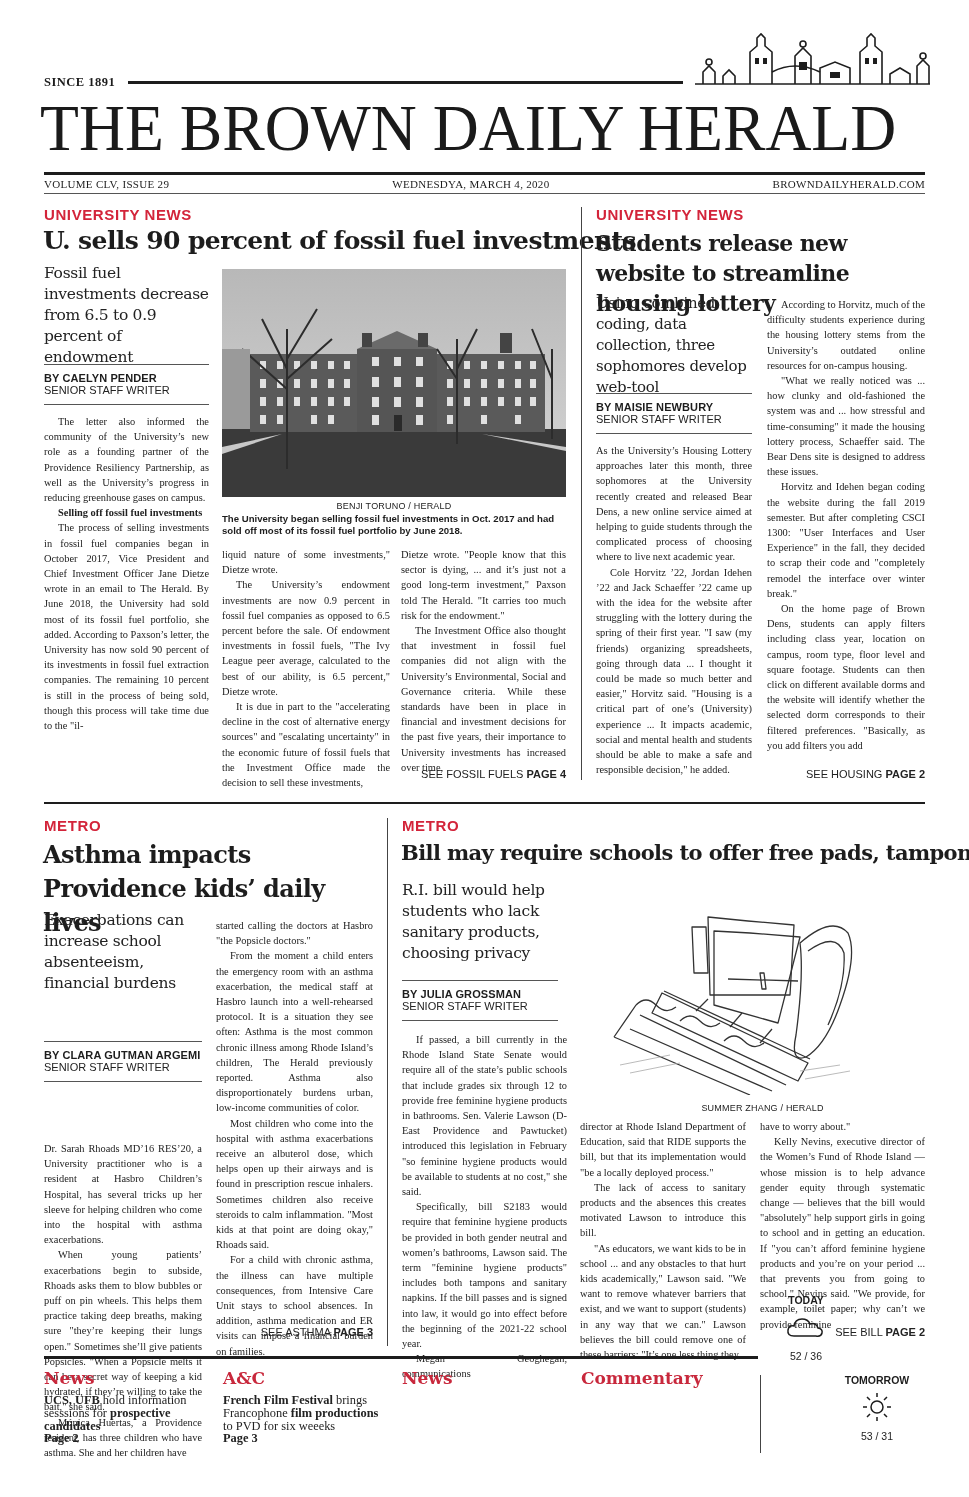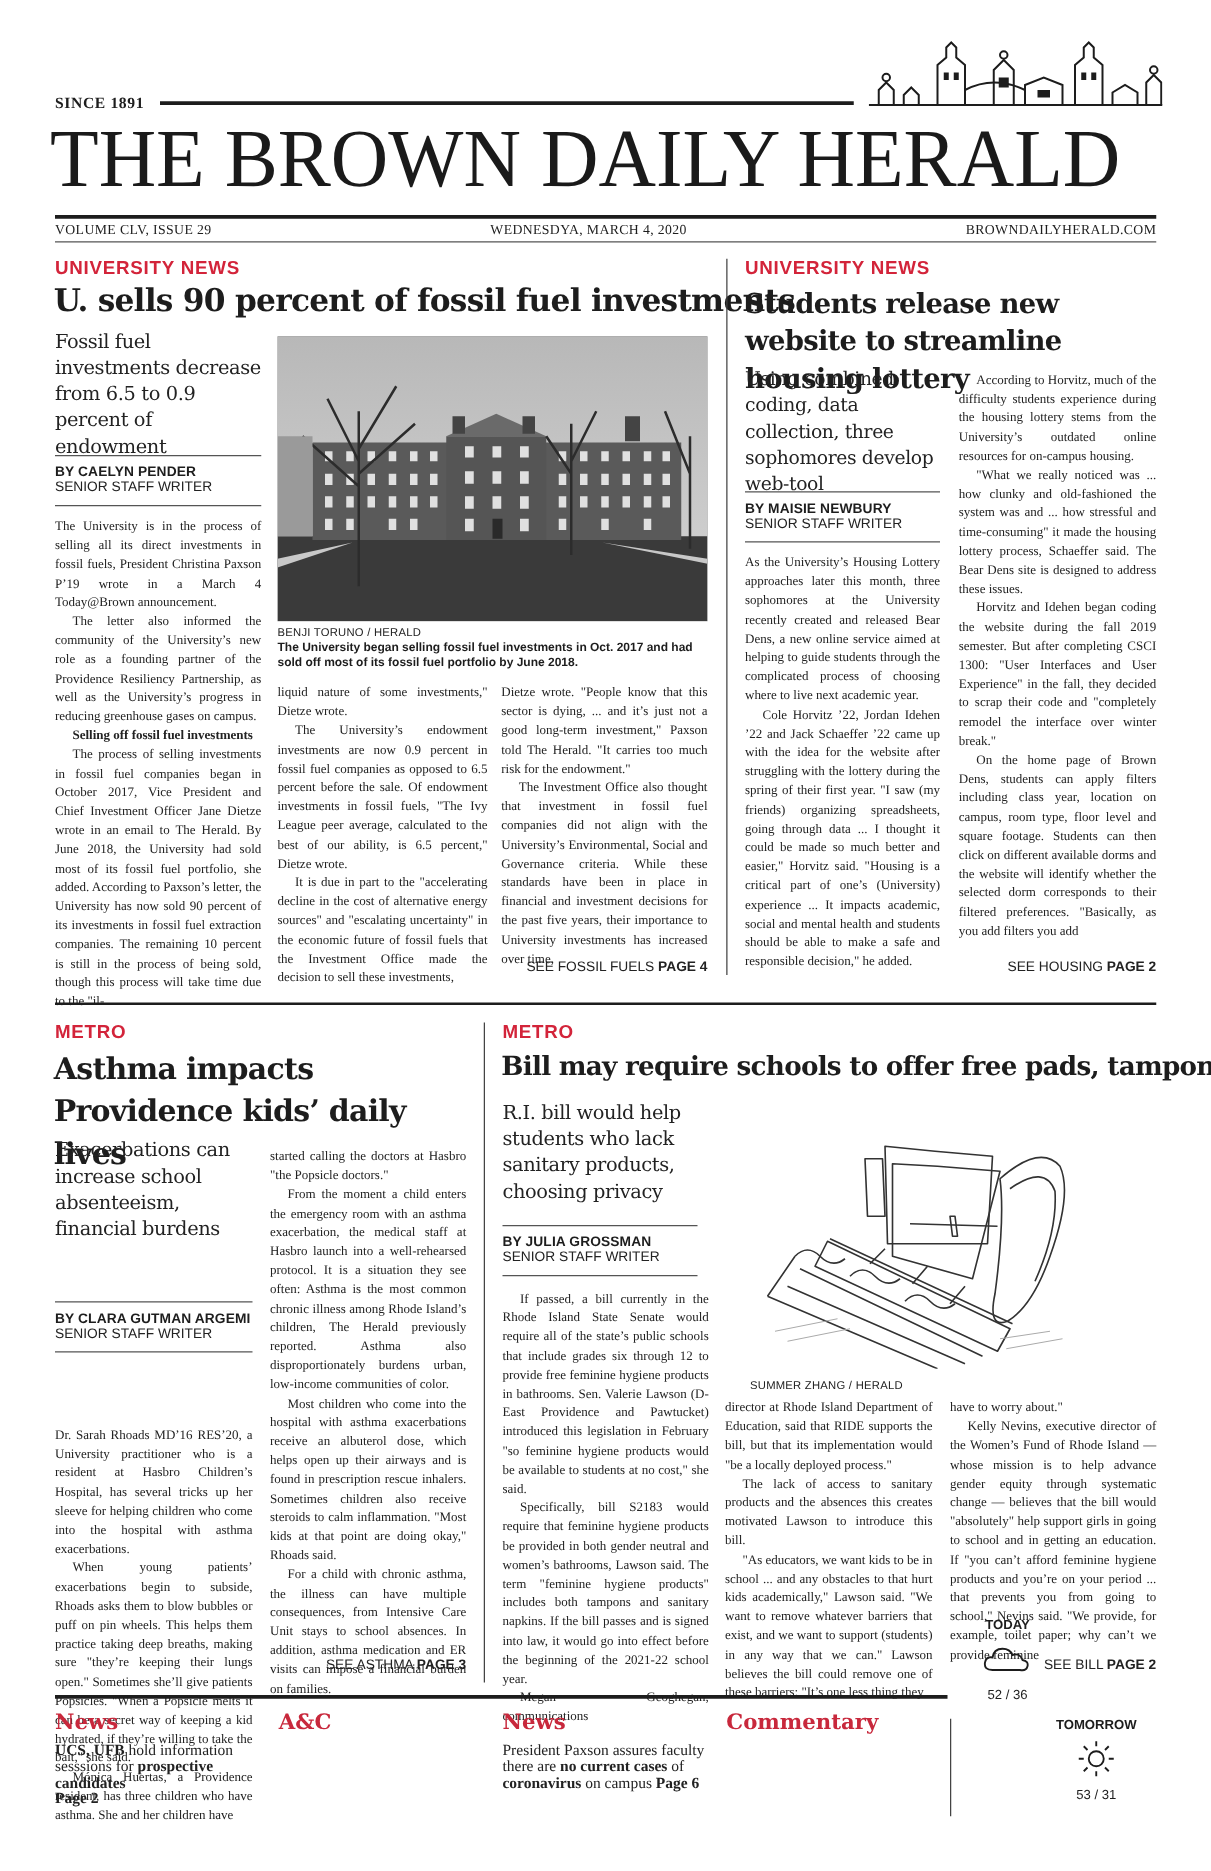--- a/index.html
+++ b/index.html
@@ -21,21 +21,21 @@
   .deck { font-family: "DejaVu Serif", serif; font-size: 15.5px; line-height: 21px; color: #222; letter-spacing: -0.3px; }
   .byline-box { border-top: 1.5px solid #555; border-bottom: 1.5px solid #555; padding: 7px 0 8px 0; }
   .by { font-family: "Liberation Sans", sans-serif; font-weight: bold; font-size: 11px; letter-spacing: 0.1px; }
   .role { font-family: "Liberation Sans", sans-serif; font-size: 11px; color: #222; }
   .body { font-family: "Liberation Serif", serif; font-size: 10.4px; line-height: 15.2px; color: #222; text-align: justify; hyphens: manual; }
   .body p { text-indent: 14px; }
   .body p.noind { text-indent: 0; }
   .body p.sub { font-weight: bold; text-indent: 14px; }
   .jump { font-family: "Liberation Sans", sans-serif; font-size: 11px; text-align: right; color: #222; }
   .jump b { font-weight: bold; }
-  .credit { font-family: "Liberation Sans", sans-serif; font-size: 9px; text-align: left; letter-spacing: 0.2px; color: #222; }
+  .credit { font-family: "Liberation Sans", sans-serif; font-size: 9px; text-align: center; letter-spacing: 0.2px; color: #222; }
   .caption { font-family: "Liberation Sans", sans-serif; font-weight: bold; font-size: 9.6px; line-height: 11.5px; color: #1d1d1d; }
   .vrule { width: 1px; background: #444; }
   .hrule { height: 1.5px; background: #1d1d1d; }
 
   
   .photo { overflow: hidden; background: #8a8a8a; }
 
   
   .teaser-title { font-family: "DejaVu Serif", serif; font-weight: bold; color: #c8283c; font-size: 17px; }
   .teaser-body { font-family: "Liberation Serif", serif; font-size: 12.4px; line-height: 12.8px; color: #222; margin-top: 6px; }
@@ -84,21 +84,20 @@
 <div class="abs rule-thin"></div>
 
 <div class="abs kicker" style="left:44px; top:206px;">UNIVERSITY NEWS</div>
 <div class="abs headline" style="left:43px; top:226px; font-size:25px; white-space:nowrap;">U. sells 90 percent of fossil fuel investments</div>
 <div class="abs deck" style="left:44px; top:263px; width:170px;">Fossil fuel investments decrease from 6.5 to 0.9 percent of endowment</div>
 <div class="abs byline-box" style="left:44px; top:364px; width:165px;">
   <div class="by">BY CAELYN PENDER</div>
   <div class="role">SENIOR STAFF WRITER</div>
 </div>
 <div class="abs body" style="left:44px; top:414px; width:165px;">
-    <p class="noind">The University is in the process of selling all its direct investments in fossil fuels, President Christina Paxson P’19 wrote in a March 4 Today@Brown announcement.</p>
     <p>The letter also informed the community of the University’s new role as a founding partner of the Providence Resiliency Partnership, as well as the University’s progress in reducing greenhouse gases on campus.</p>
     <p class="sub">Selling off fossil fuel investments</p>
     <p>The process of selling investments in fossil fuel companies began in October 2017, Vice President and Chief Investment Officer Jane Dietze wrote in an email to The Herald. By June 2018, the University had sold most of its fossil fuel portfolio, she added. According to Paxson’s letter, the University has now sold 90 percent of its investments in fossil fuel extraction companies. The remaining 10 percent is still in the process of being sold, though this process will take time due to the "il-</p>
   </div>
 
 <div class="abs photo" style="left:222px; top:269px; width:344px; height:228px;">
   <svg width="344" height="228" viewBox="0 0 344 228">
     <defs>
       <linearGradient id="sky" x1="0" y1="0" x2="0" y2="1">
           <stop offset="0" stop-color="#b8b8b8"></stop>
@@ -296,24 +295,24 @@
 </div>
 
 <div class="abs" style="left:44px; top:1356px; width:714px; height:3px; background:#1d1d1d;"></div>
 
 <div class="abs" style="left:44px; top:1368px; width:165px;">
   <div class="teaser-title">News</div>
   <div class="teaser-body"><b>UCS, UFB</b><span> hold information sesssions for </span><b>prospective candidates</b><br><b>Page 2</b></div>
 </div>
 <div class="abs" style="left:223px; top:1368px; width:165px;">
   <div class="teaser-title">A&amp;C</div>
+  <div class="teaser-body"><b>French Film Festival</b><span> brings Francophone </span><b>film productions</b><span> to PVD for six weeeks</span><br><b>Page 3</b></div>
 </div>
 <div class="abs" style="left:402px; top:1368px; width:165px;">
   <div class="teaser-title">News</div>
-  <div class="teaser-body"><span>President Paxson assures faculty there are </span><b>no current cases</b><span> of </span><b>coronavirus</b><span> on campus </span><b>Page 6</b></div>
 </div>
 <div class="abs" style="left:581px; top:1368px; width:165px;">
   <div class="teaser-title">Commentary</div>
 </div>
 
 <div class="abs vrule" style="left:760px; top:1375px; height:78px;"></div>
 
 <div class="abs" style="left:775px; top:1294px; width:62px;">
   <div class="weather-label">TODAY</div>
   <svg width="62" height="30" viewBox="0 0 62 30" style="display:block; margin-top:6px;">

